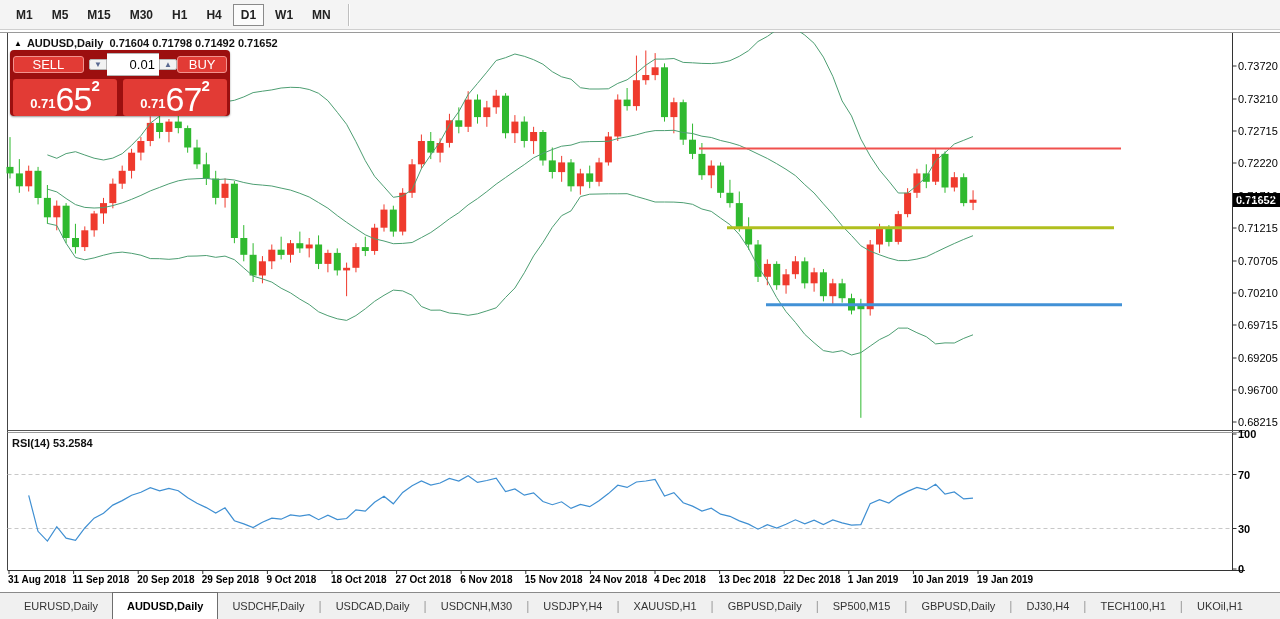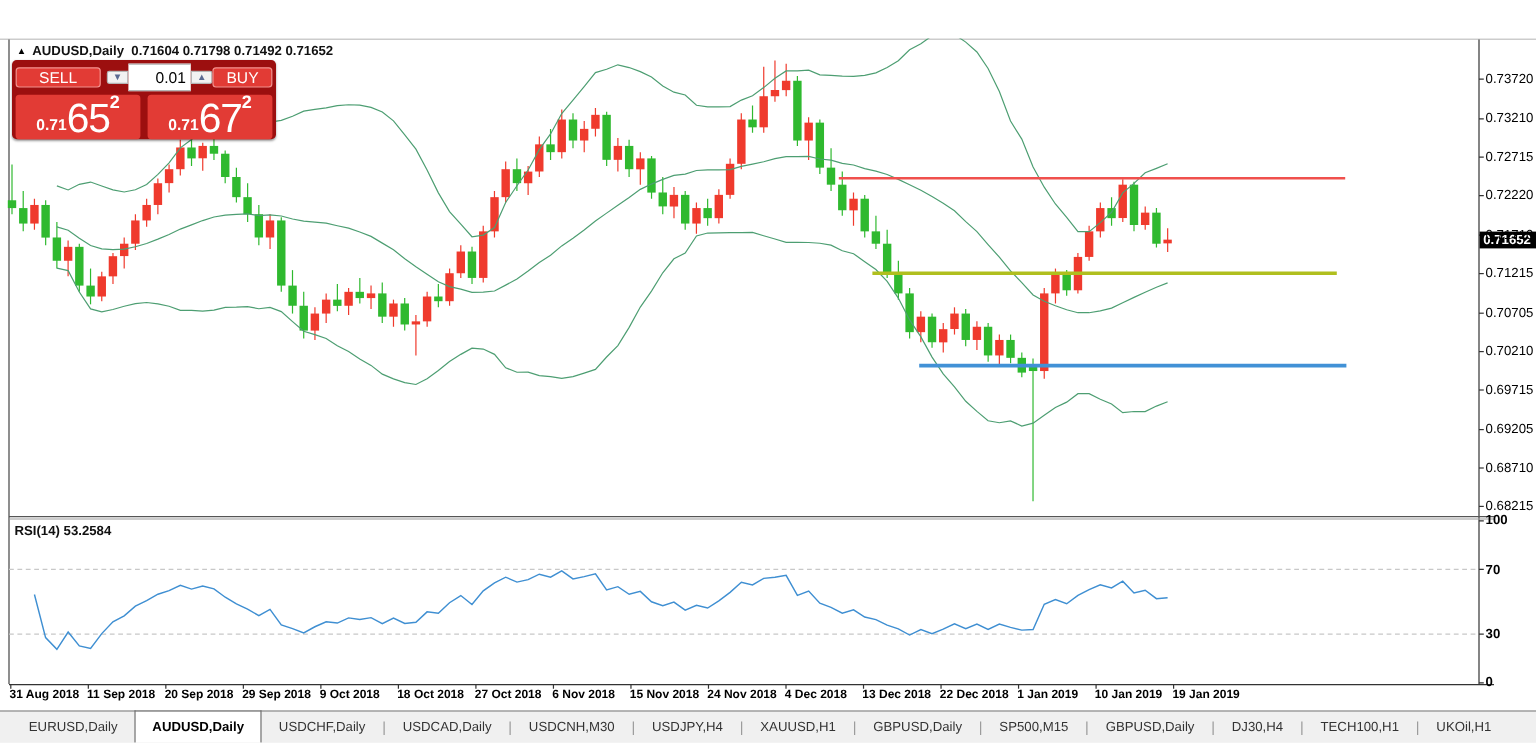--- a/index.html
+++ b/index.html
@@ -48,20 +48,32 @@
           border-top:1px solid #8a8a8a;display:flex;align-items:stretch;box-sizing:border-box;padding-left:10px;}
   .tab{font-size:11px;color:#333;display:flex;align-items:center;padding:0 14px;cursor:pointer;white-space:nowrap;}
   .tab.active{background:#fff;border:1px solid #6e6e6e;border-bottom:none;font-weight:700;color:#000;margin-top:-1px;}
   .tabsep{color:#9a9a9a;display:flex;align-items:center;font-size:12px;}
 </style>
 </head>
 <body>
 
 <div id="app">
 
+  <div id="toolbar">
+      <div class="tf">M1</div>
+      <div class="tf">M5</div>
+      <div class="tf">M15</div>
+      <div class="tf">M30</div>
+      <div class="tf">H1</div>
+      <div class="tf">H4</div>
+      <div class="tf active">D1</div>
+      <div class="tf">W1</div>
+      <div class="tf">MN</div>
+      <div class="tb-sep"></div>
+    </div>
 
   <div id="chartwin">
     <svg id="chartsvg" width="1280" height="560" viewBox="0 32 1280 560">
         <line x1="0" y1="32.5" x2="1280" y2="32.5" stroke="#9a9a9a" stroke-width="1"></line>
         <line x1="7.5" y1="33" x2="7.5" y2="570" stroke="#444" stroke-width="1"></line>
         <line x1="1232.5" y1="33" x2="1232.5" y2="570" stroke="#333" stroke-width="1"></line>
         <line x1="7.5" y1="430.5" x2="1245" y2="430.5" stroke="#555" stroke-width="1"></line>
         <line x1="7.5" y1="432.5" x2="1245" y2="432.5" stroke="#999" stroke-width="1"></line>
         <line x1="7.5" y1="570.5" x2="1245" y2="570.5" stroke="#333" stroke-width="1"></line>
         <g>
@@ -353,21 +365,21 @@
     <div class="pricelabel" style="top: 27.9863px;">0.73720</div>
         <div class="pricelabel" style="top: 60.9726px;">0.73210</div>
         <div class="pricelabel" style="top: 92.9888px;">0.72715</div>
         <div class="pricelabel" style="top: 125.005px;">0.72220</div>
         <div class="pricelabel" style="top: 157.991px;">0.71710</div>
         <div class="pricelabel" style="top: 190.007px;">0.71215</div>
         <div class="pricelabel" style="top: 222.994px;">0.70705</div>
         <div class="pricelabel" style="top: 255.01px;">0.70210</div>
         <div class="pricelabel" style="top: 287.026px;">0.69715</div>
         <div class="pricelabel" style="top: 320.012px;">0.69205</div>
-        <div class="pricelabel" style="top: 352.028px;">0.68710</div>
+        <div class="pricelabel" style="top: 352.028px;">0.96700</div>
         <div class="pricelabel" style="top: 384.044px;">0.68215</div>
         <div class="rsilabel" style="top: 396px;">100</div>
         <div class="rsilabel" style="top: 436.5px;">70</div>
         <div class="rsilabel" style="top: 490.5px;">30</div>
         <div class="rsilabel" style="top: 531px;">0</div>
         <div class="datelabel" style="left: 8px;">31 Aug 2018</div>
         <div class="datelabel" style="left: 72.6px;">11 Sep 2018</div>
         <div class="datelabel" style="left: 137.2px;">20 Sep 2018</div>
         <div class="datelabel" style="left: 201.8px;">29 Sep 2018</div>
         <div class="datelabel" style="left: 266.4px;">9 Oct 2018</div>

